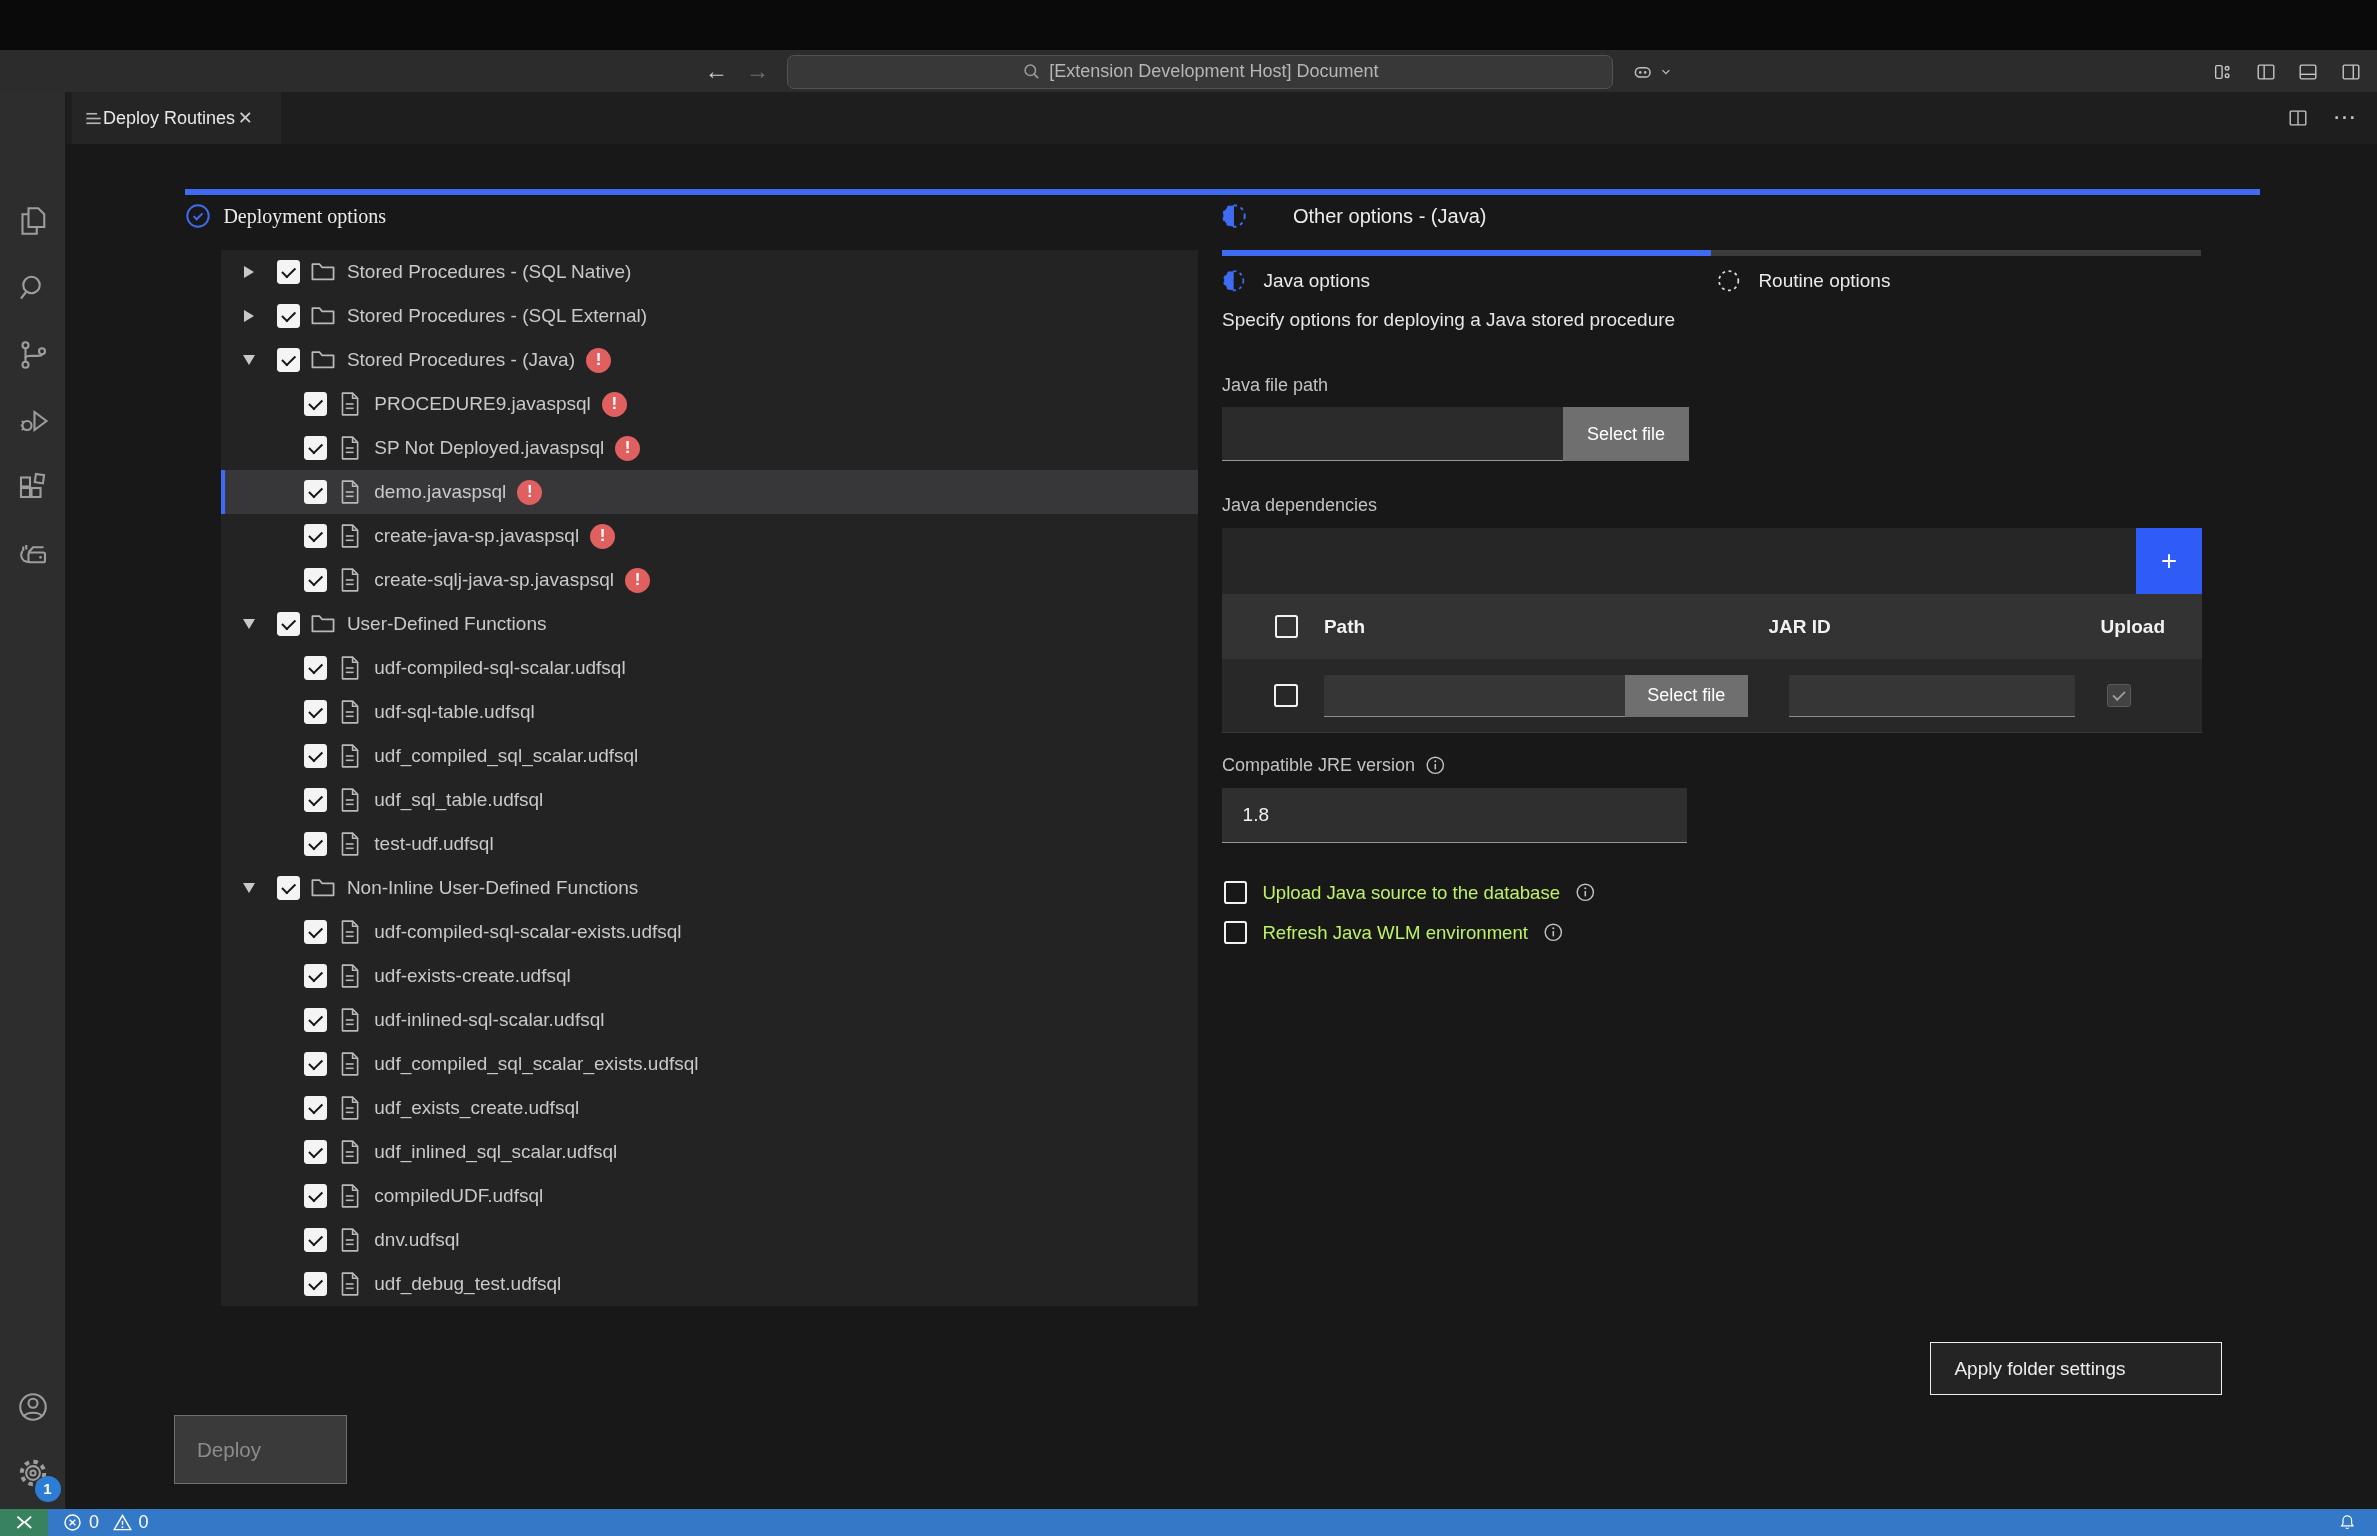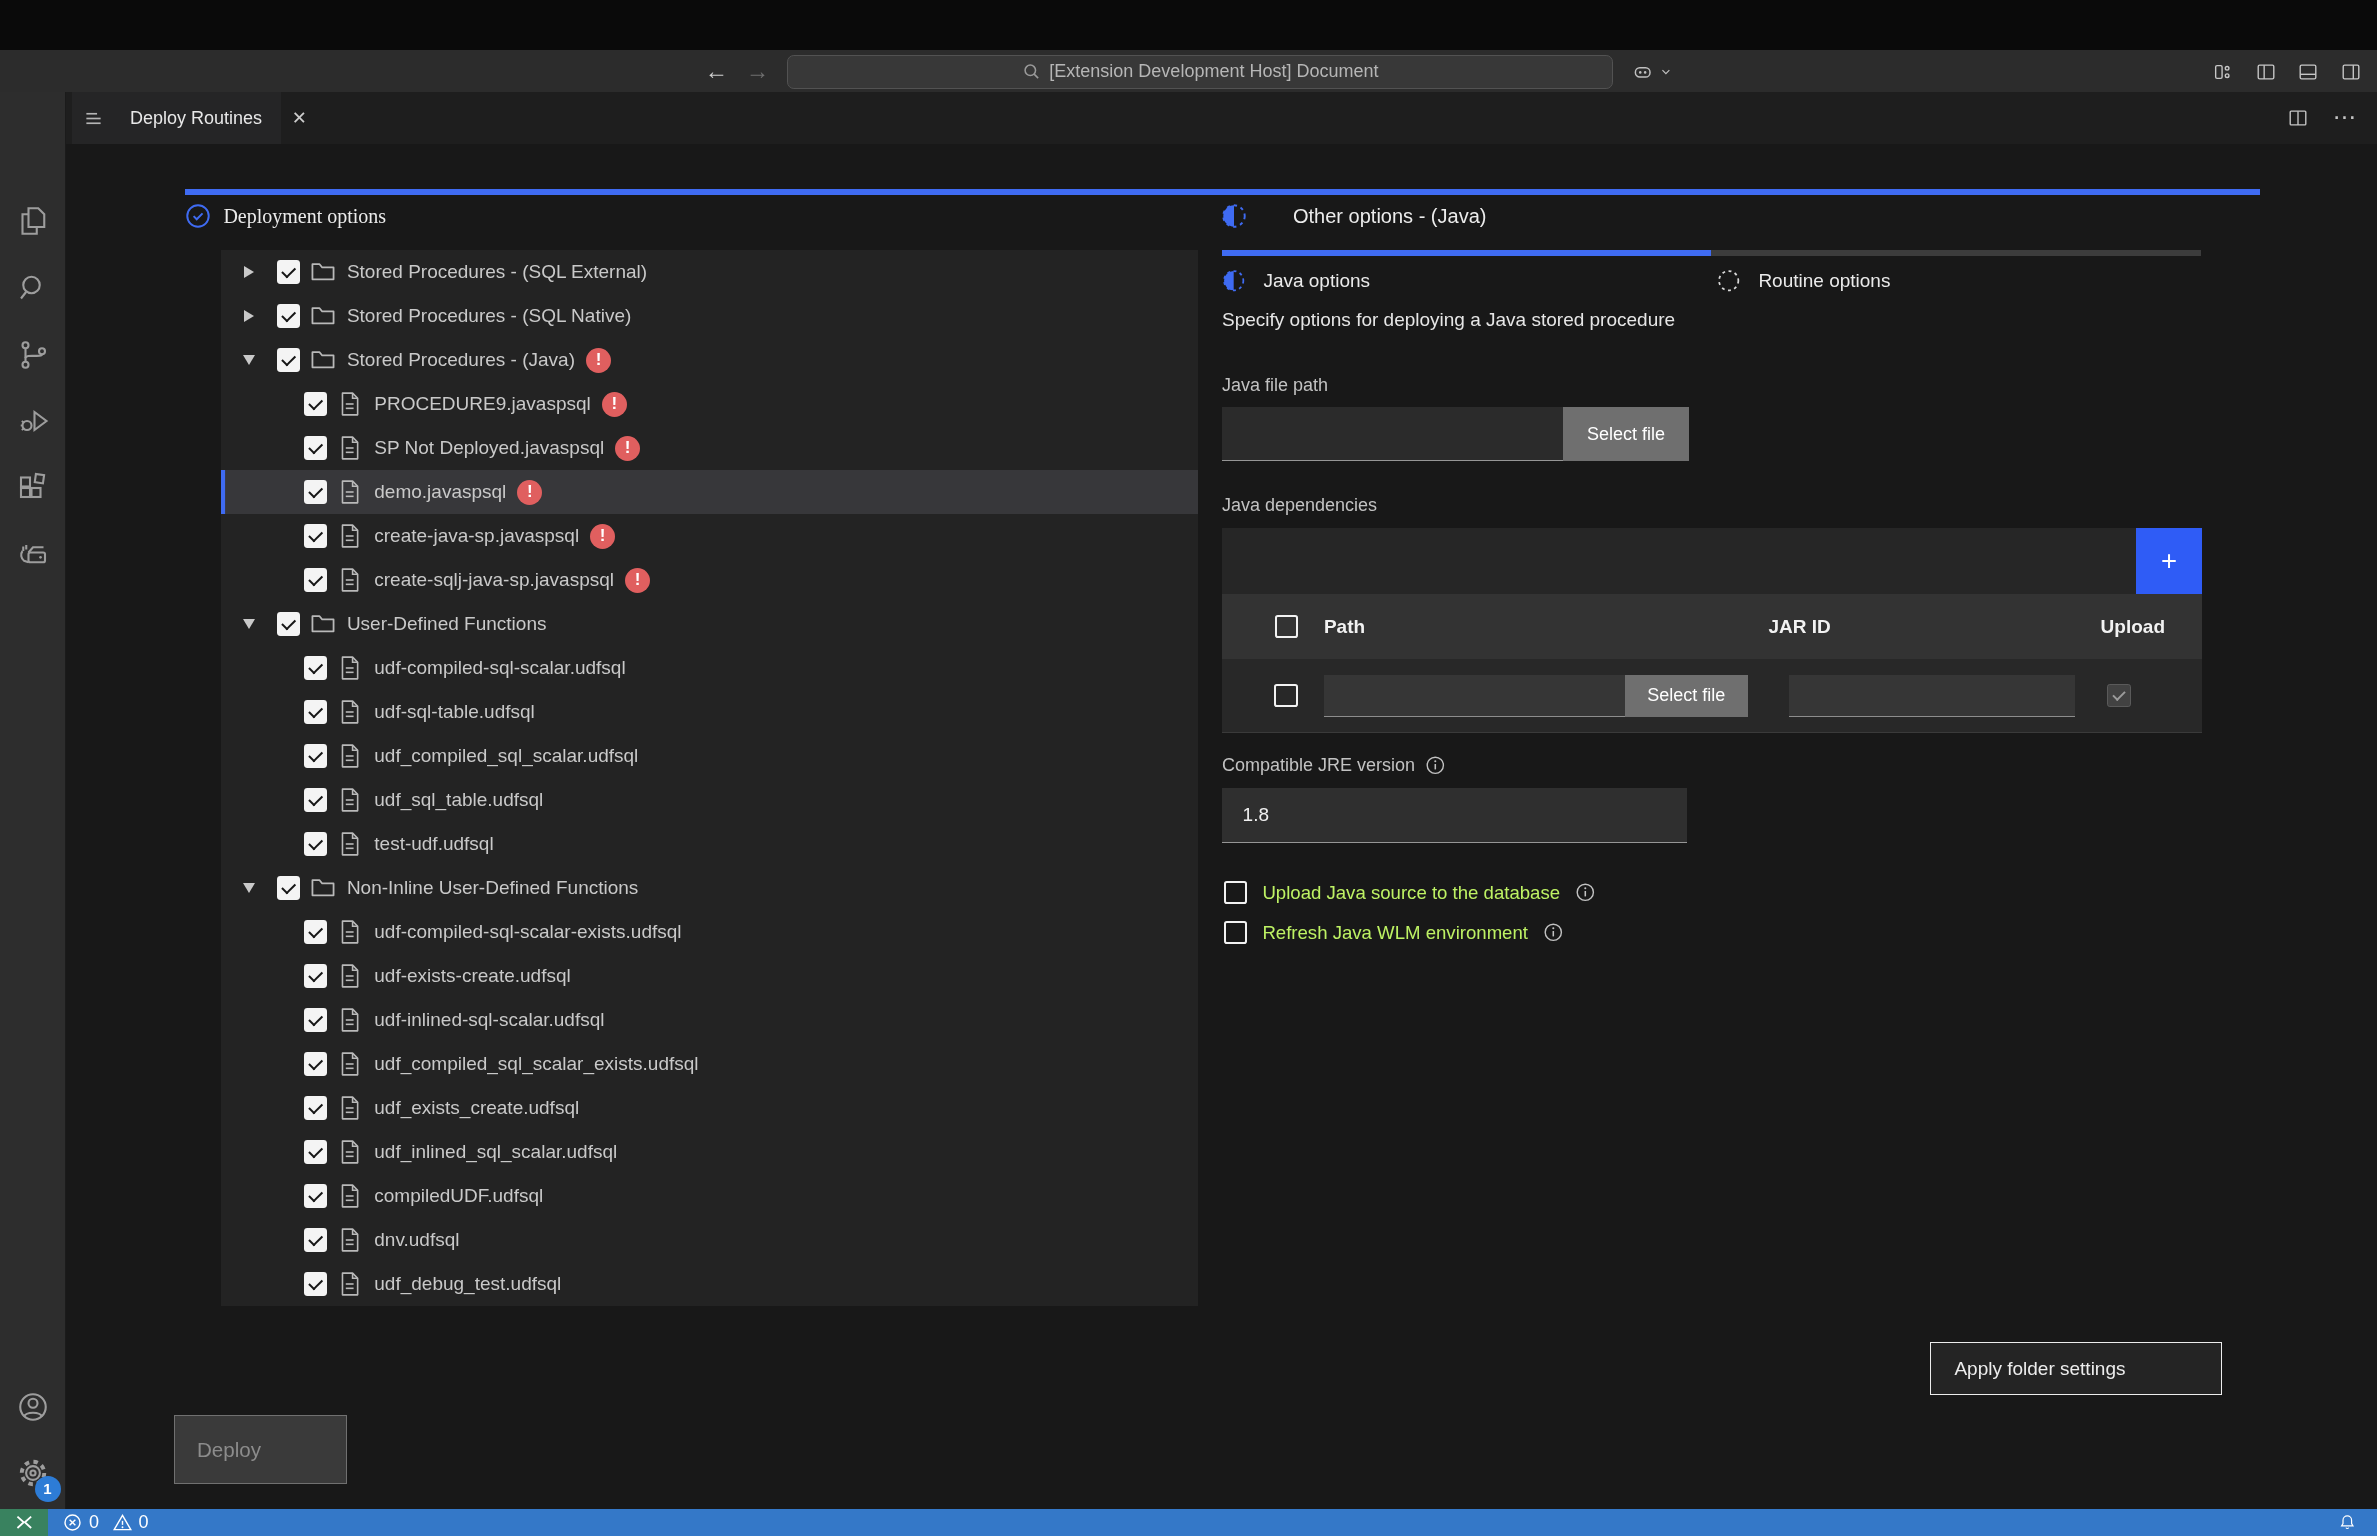--- a/index.html
+++ b/index.html
@@ -27,21 +27,21 @@
                  border-right:1.4px solid #1b1b1b; }
   .ab-icon { position:absolute; left:0; width:66px; height:66px; display:flex; align-items:center; justify-content:center; }
   .gear-badge { position:absolute; right:5.5px; bottom:4.1px; width:26px; height:26px; border-radius:50%;
                 background:#2d7cd6; color:#fff; font-size:15px; font-weight:bold;
                 display:flex; align-items:center; justify-content:center; }
 
   
   .editor { position:absolute; left:66px; top:92px; width:2311px; height:1417px; background:#181818; }
   .tabbar { position:absolute; left:0; top:0; width:2311px; height:52px; background:#1e1e1e; }
   .tab { position:absolute; left:5.5px; top:0; width:209px; height:52px; background:#252526;
-         display:flex; align-items:center; padding:0 12.4px; gap:27px; }
+         display:flex; align-items:center; padding:0 12.4px; gap:0; }
   .tab-title { font-size:18px; color:#e8e8e8; white-space:nowrap; }
   .tab-close { color:#cccccc; font-size:18px; margin-left:2.8px; }
   .tab-actions { position:absolute; right:18px; top:0; height:52px; display:flex; align-items:center; gap:23.4px; }
   .ellipsis { color:#c5c5c5; font-size:23.4px; letter-spacing:2.8px; line-height:0.4; }
 
   
   .content { position:absolute; left:0; top:52px; width:2311px; height:1365px; background:#181818; }
   .progress-line { position:absolute; left:119px; top:45px; width:2075px; height:5.5px; background:#3f6bf2; }
   .step-header { position:absolute; top:59px; display:flex; align-items:center; gap:12.4px; }
   .step-header .lbl { font-size:20px; color:#ececec; }
@@ -302,33 +302,33 @@
           <div class="tree-row folder">
             <span class="twisty-box">
               <span class="twisty right"></span>
             </span>
             <span class="cbx"></span>
             <span class="node-icon">
               <svg width="26" height="26" viewBox="0 0 16 16">
                 <path d="M1.5 3.2 h4.4 l1.6 2 H14.5 v7.3 H1.5 Z" fill="none" stroke="#b9b9b9" stroke-width="1.1" stroke-linejoin="round"></path>
               </svg>
             </span>
-            <span class="tree-label">Stored Procedures - (SQL External)</span>
+            <span class="tree-label">Stored Procedures - (SQL Native)</span>
           </div>
           <div class="tree-row folder">
             <span class="twisty-box">
               <span class="twisty right"></span>
             </span>
             <span class="cbx"></span>
             <span class="node-icon">
               <svg width="26" height="26" viewBox="0 0 16 16">
                 <path d="M1.5 3.2 h4.4 l1.6 2 H14.5 v7.3 H1.5 Z" fill="none" stroke="#b9b9b9" stroke-width="1.1" stroke-linejoin="round"></path>
               </svg>
             </span>
-            <span class="tree-label">Stored Procedures - (SQL Native)</span>
+            <span class="tree-label">Stored Procedures - (SQL External)</span>
           </div>
           <div class="tree-row folder">
             <span class="twisty-box">
               <span class="twisty down"></span>
             </span>
             <span class="cbx"></span>
             <span class="node-icon">
               <svg width="26" height="26" viewBox="0 0 16 16">
                 <path d="M1.5 3.2 h4.4 l1.6 2 H14.5 v7.3 H1.5 Z" fill="none" stroke="#b9b9b9" stroke-width="1.1" stroke-linejoin="round"></path>
               </svg>

